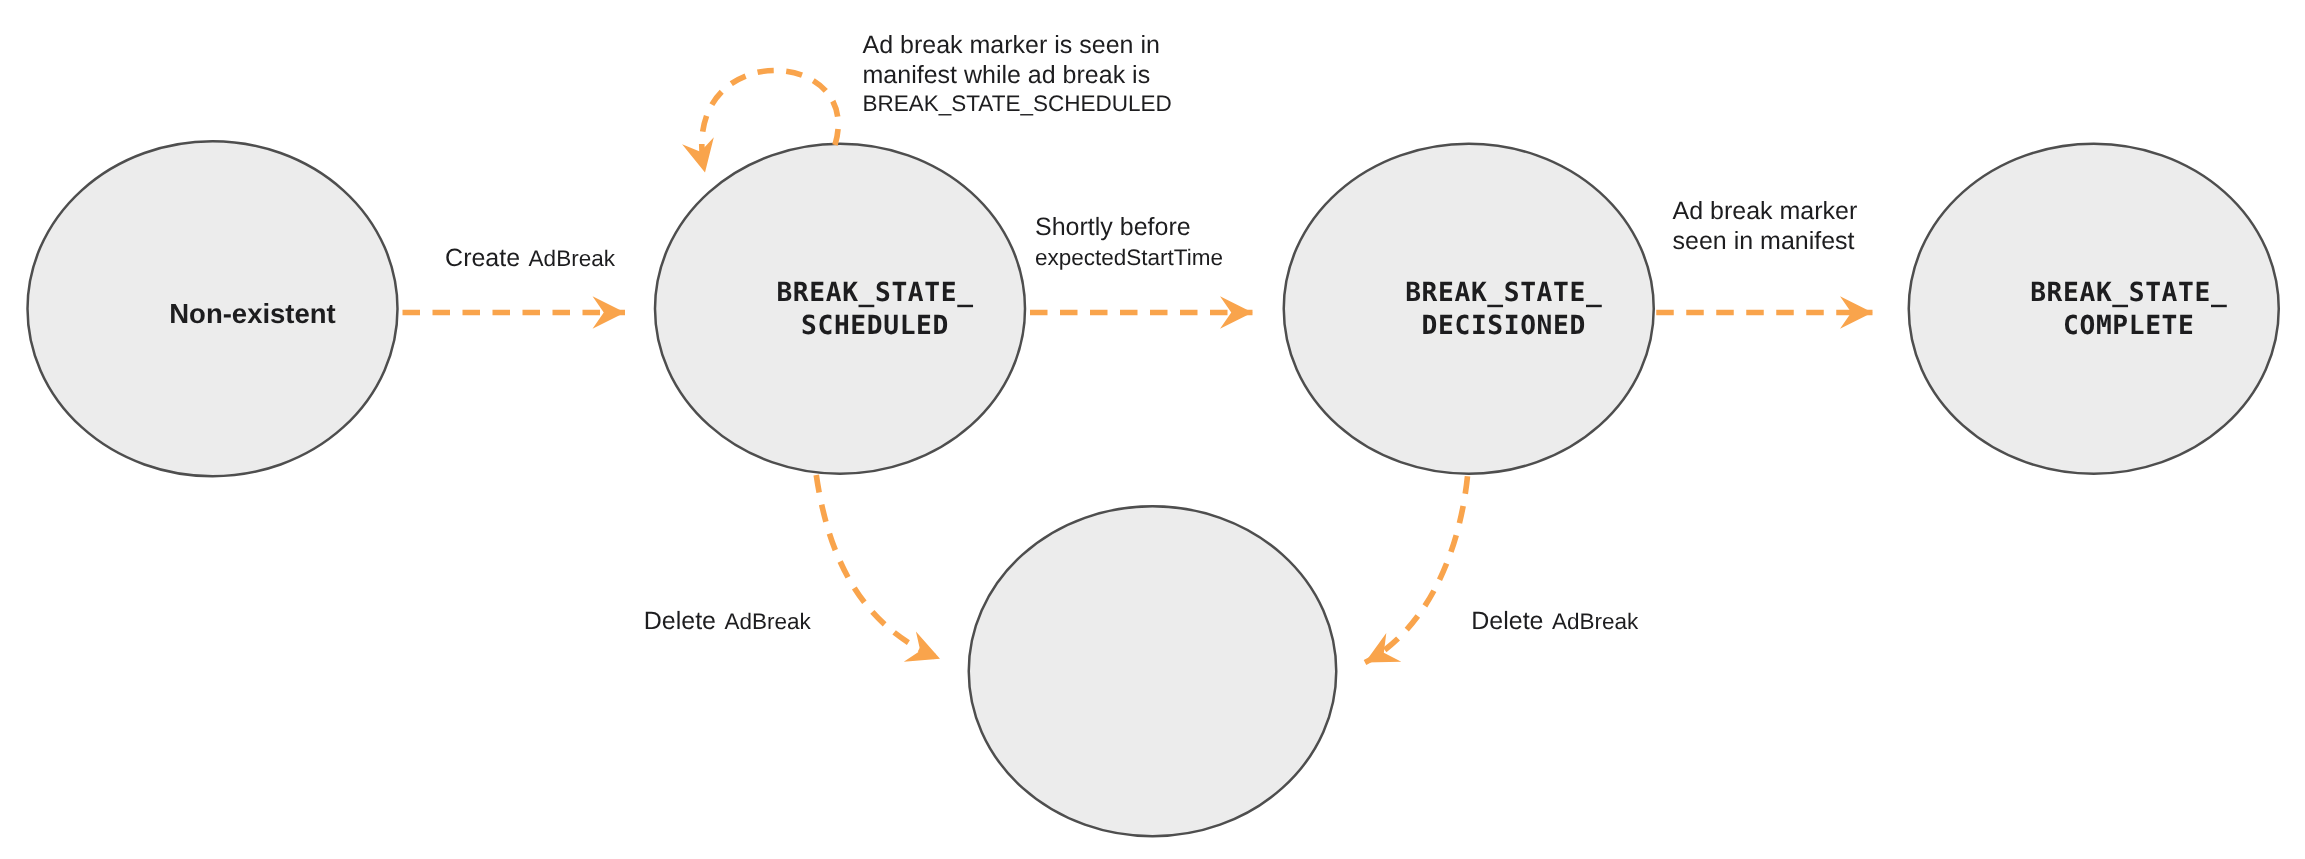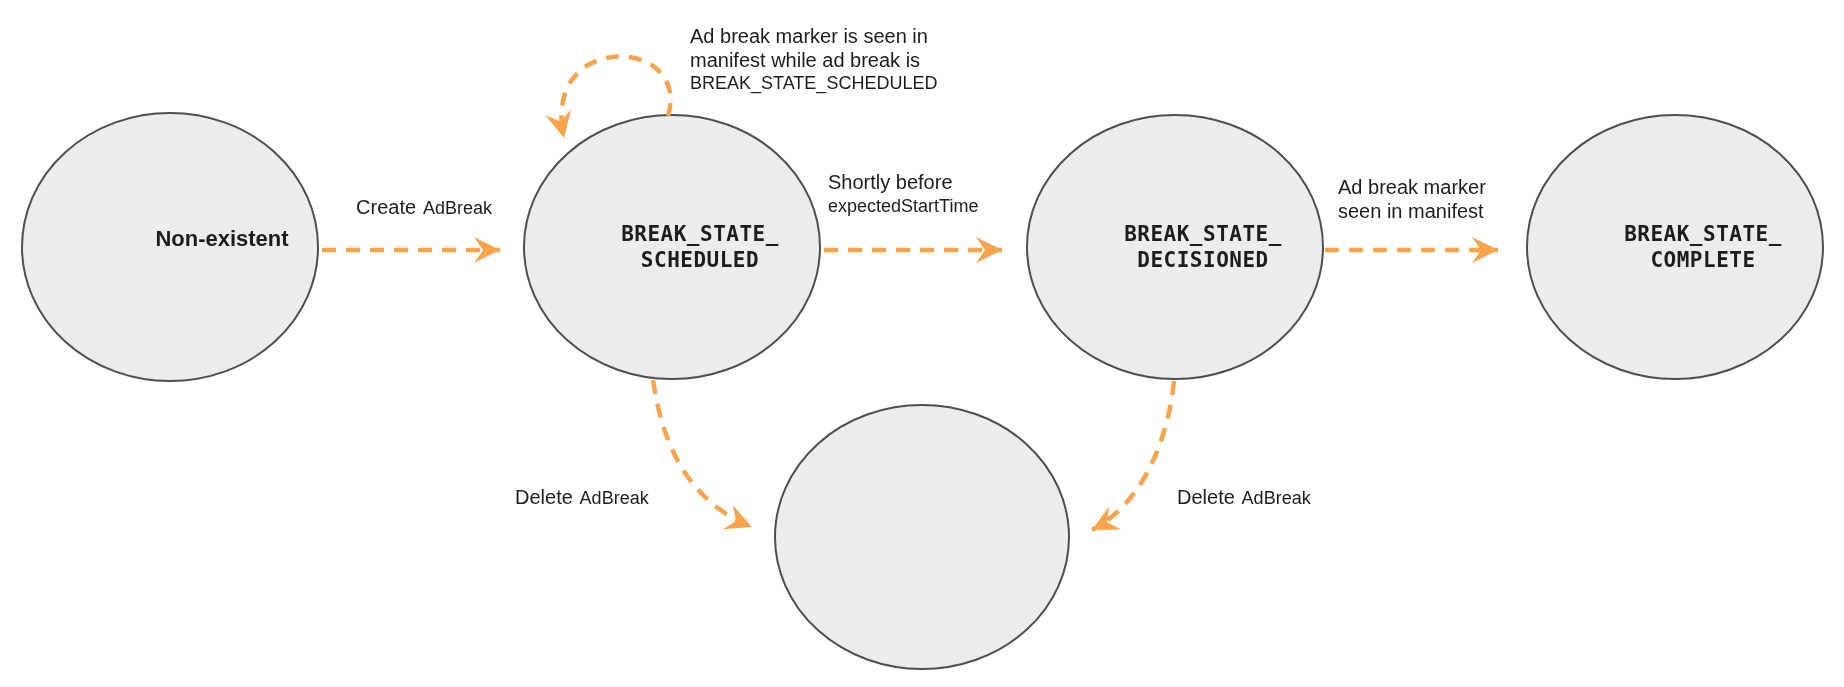--- a/index.html
+++ b/index.html
@@ -56,21 +56,21 @@
     <ellipse cx="922" cy="537" rx="147" ry="132" stroke-width="2" style="fill: var(--node-fill, #ECECEC); stroke: var(--node-border, #4E4E4E);"></ellipse>
 
     <path d="M 322 250 H 500" fill="none" stroke-width="4.5" stroke-dasharray="14 10" marker-end="url(#arrowhead)" style="stroke: var(--arrow-color, #F9A44C);"></path>
     <path d="M 668 116 C 692 36, 540 30, 564 138" fill="none" stroke-width="4.5" stroke-dasharray="13 10" marker-end="url(#arrowhead)" style="stroke: var(--arrow-color, #F9A44C);"></path>
     <path d="M 824 250 H 1002" fill="none" stroke-width="4.5" stroke-dasharray="14 10" marker-end="url(#arrowhead)" style="stroke: var(--arrow-color, #F9A44C);"></path>
     <path d="M 1325 250 H 1498" fill="none" stroke-width="4.5" stroke-dasharray="14 10" marker-end="url(#arrowhead)" style="stroke: var(--arrow-color, #F9A44C);"></path>
     <path d="M 653 380 C 663 448, 690 502, 752 527" fill="none" stroke-width="4.5" stroke-dasharray="14 10" marker-end="url(#arrowhead)" style="stroke: var(--arrow-color, #F9A44C);"></path>
     <path d="M 1174 381 C 1167 448, 1138 506, 1092 530" fill="none" stroke-width="4.5" stroke-dasharray="14 10" marker-end="url(#arrowhead)" style="stroke: var(--arrow-color, #F9A44C);"></path>
   </svg>
 
-  <div class="node-label sans" style="left:22px; top:226px; width:360px;margin-left:20px;">Non-existent</div>
+  <div class="node-label sans" style="left:22px; top:238px; width:360px;">Non-existent</div>
 
   <div class="node-label mono" style="left:524px; top:221px; width:296px;">
     <div>BREAK_STATE_</div>
     <div>SCHEDULED</div>
   </div>
 
   <div class="node-label mono" style="left:1027px; top:221px; width:296px;">
     <div>BREAK_STATE_</div>
     <div>DECISIONED</div>
   </div>
@@ -89,21 +89,21 @@
     <div>Ad break marker is seen in</div>
     <div>manifest while ad break is</div>
     <div class="mono-part">BREAK_STATE_SCHEDULED</div>
   </div>
 
   <div class="edge-label" style="left:828px; top:171px;">
     <div>Shortly before</div>
     <div class="mono-part">expectedStartTime</div>
   </div>
 
-  <div class="edge-label" style="left:1338px; top:176px;">
+  <div class="edge-label" style="left:1338px; top:158px;">
     <div>Ad break marker</div>
     <div>seen in manifest</div>
   </div>
 
   <div class="edge-label" style="left:515px; top:486px;">
     <span class="sp">Delete</span><span class="mono-part">AdBreak</span>
   </div>
 
   <div class="edge-label" style="left:1177px; top:486px;">
     <span class="sp">Delete</span><span class="mono-part">AdBreak</span>

